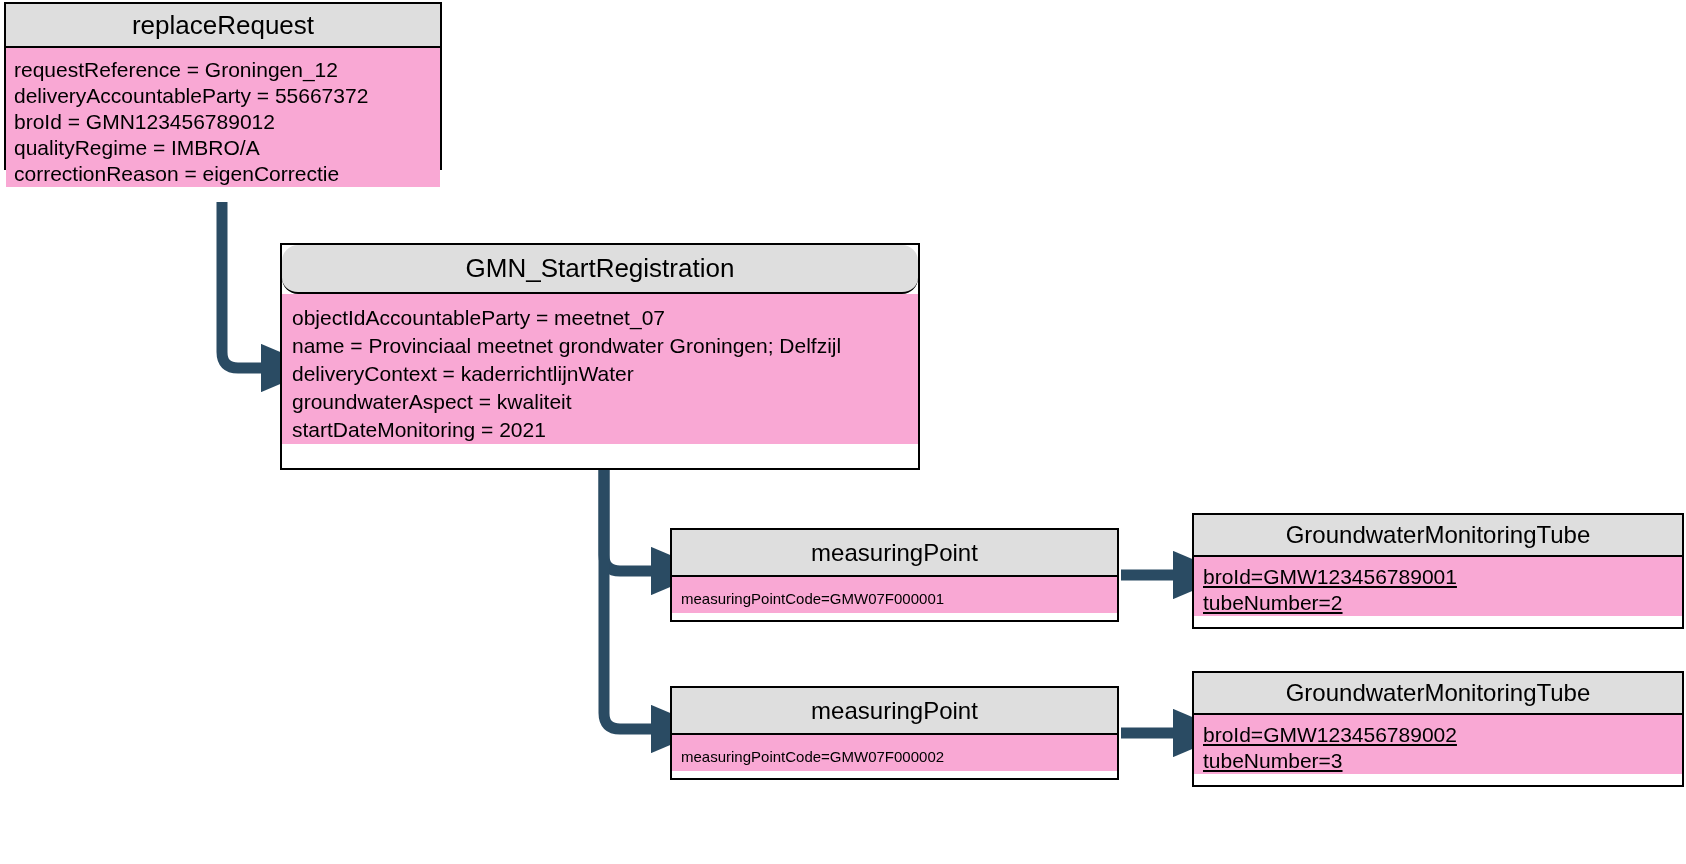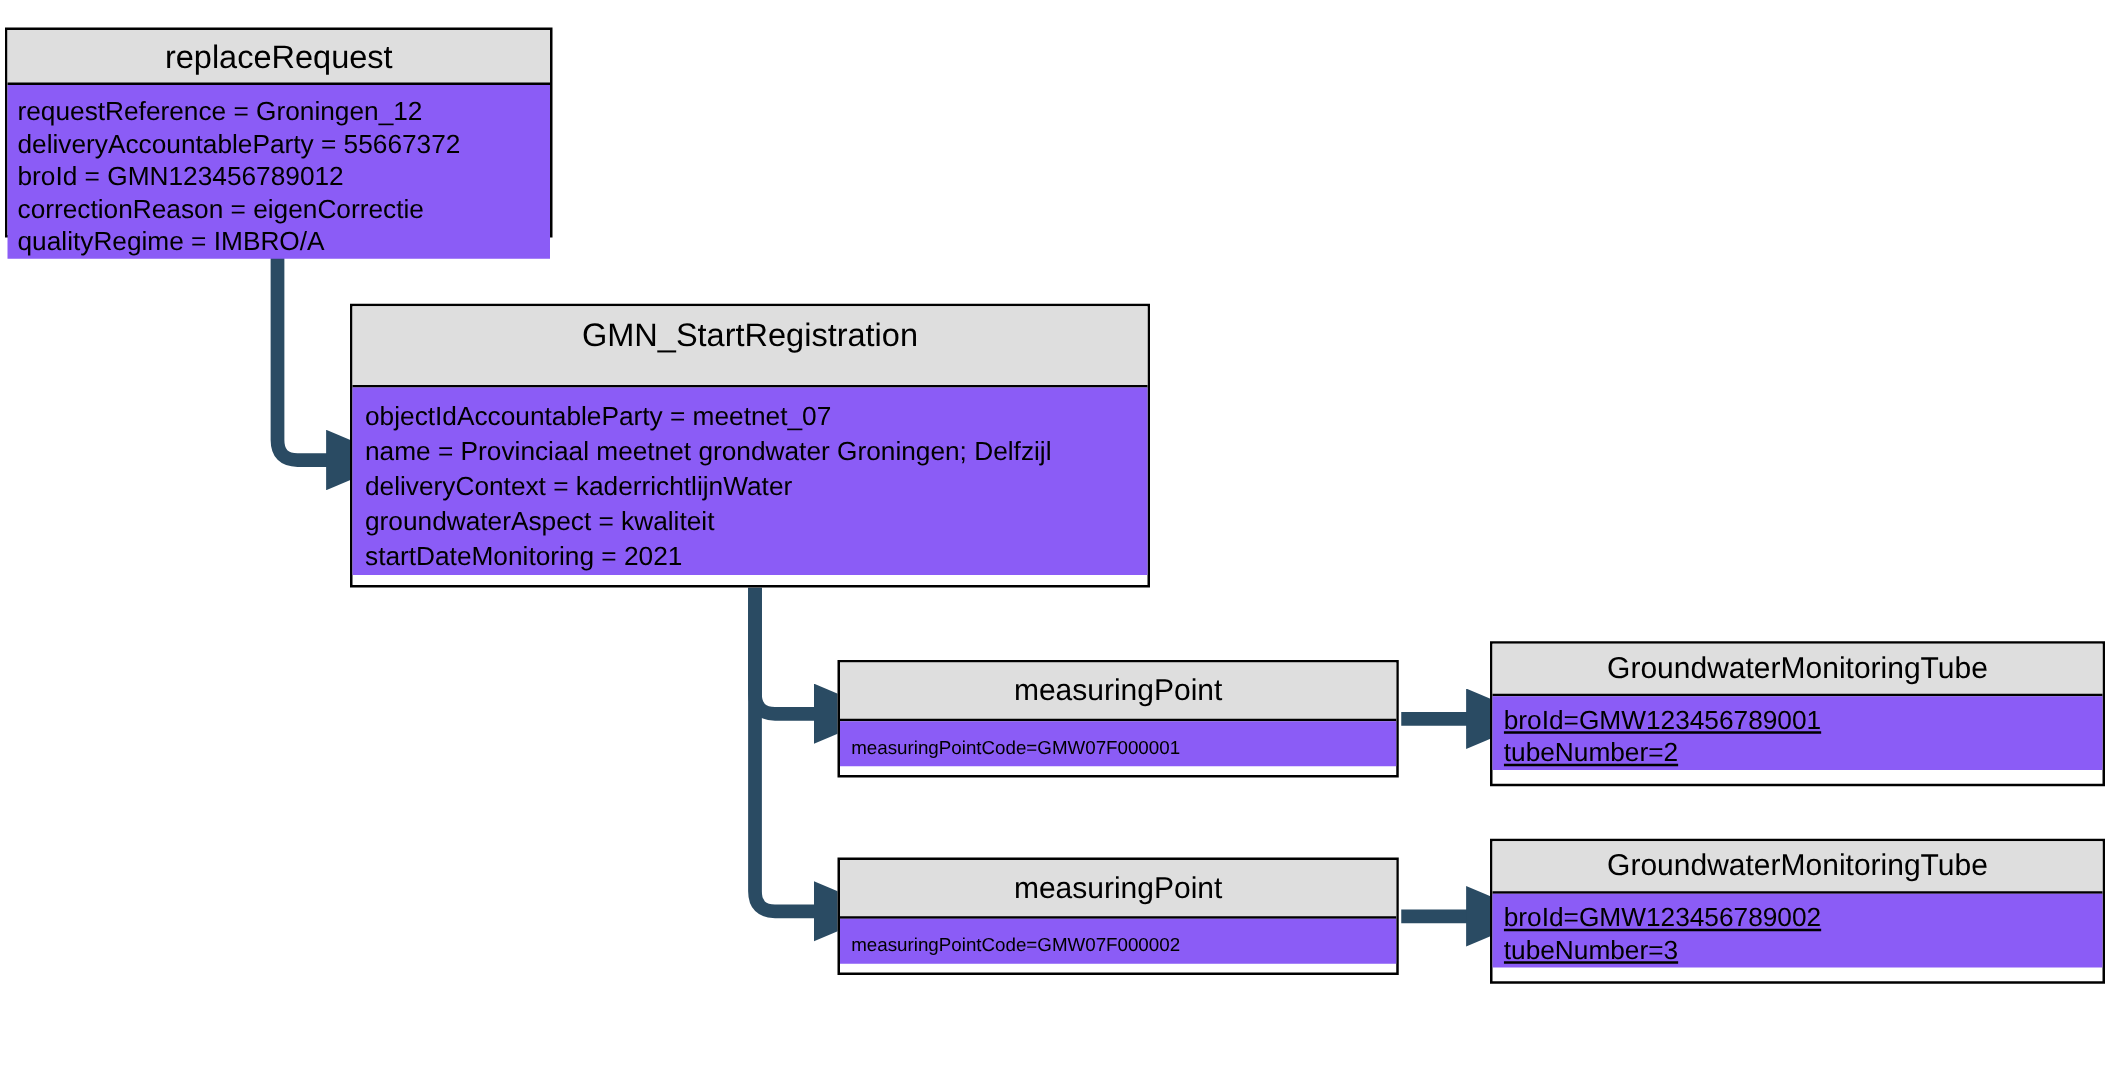--- a/index.html
+++ b/index.html
@@ -39,36 +39,35 @@
   .obj-header {
     box-sizing: border-box;
     background: #dedede;
     border-bottom: 2px solid #000000;
     text-align: center;
     white-space: nowrap;
     overflow: hidden;
   }
   .obj-body {
     box-sizing: border-box;
-    background: #8b5cf6;
+    background: #f9a8d4;
     white-space: nowrap;
     overflow: hidden;
   }
   .attr-line {
     white-space: nowrap;
     overflow: hidden;
   }
 
   
   #box-replace-request {
     left: 4px;
     top: 2px;
     width: 438px;
     height: 168px;
-    margin-top: 20px;
   }
   #box-replace-request .obj-header {
     height: 44px;
     line-height: 42px;
     font-size: 26px;
   }
   #box-replace-request .obj-body {
     padding: 9px 8px 0 8px;
     font-size: 21px;
   }
@@ -77,23 +76,24 @@
   }
 
   
   #box-gmn-start-registration {
     left: 280px;
     top: 243px;
     width: 640px;
     height: 227px;
   }
   #box-gmn-start-registration .obj-header {
-    height: 65px;
+    height: 49px;
     line-height: 47px;
     font-size: 26px;
+    border-radius: 16px;
   }
   #box-gmn-start-registration .obj-body {
     padding: 10px 10px 0 10px;
     font-size: 21px;
   }
   #box-gmn-start-registration .attr-line {
     line-height: 28px;
   }
 
   
@@ -161,22 +161,22 @@
 
     <path d="M1121,733 L1174,733" fill="none" stroke="#2a4b63" stroke-width="11" stroke-linecap="butt" marker-end="url(#arrowhead)"></path>
   </svg>
 
   <div class="obj-box" id="box-replace-request">
     <div class="obj-header">replaceRequest</div>
     <div class="obj-body">
       <div class="attr-line">requestReference = Groningen_12</div>
       <div class="attr-line">deliveryAccountableParty = 55667372</div>
       <div class="attr-line">broId = GMN123456789012</div>
+      <div class="attr-line">qualityRegime = IMBRO/A</div>
       <div class="attr-line">correctionReason = eigenCorrectie</div>
-      <div class="attr-line">qualityRegime = IMBRO/A</div>
     </div>
   </div>
 
   <div class="obj-box" id="box-gmn-start-registration">
     <div class="obj-header">GMN_StartRegistration</div>
     <div class="obj-body">
       <div class="attr-line">objectIdAccountableParty = meetnet_07</div>
       <div class="attr-line">name = Provinciaal meetnet grondwater Groningen; Delfzijl</div>
       <div class="attr-line">deliveryContext = kaderrichtlijnWater</div>
       <div class="attr-line">groundwaterAspect = kwaliteit</div>

